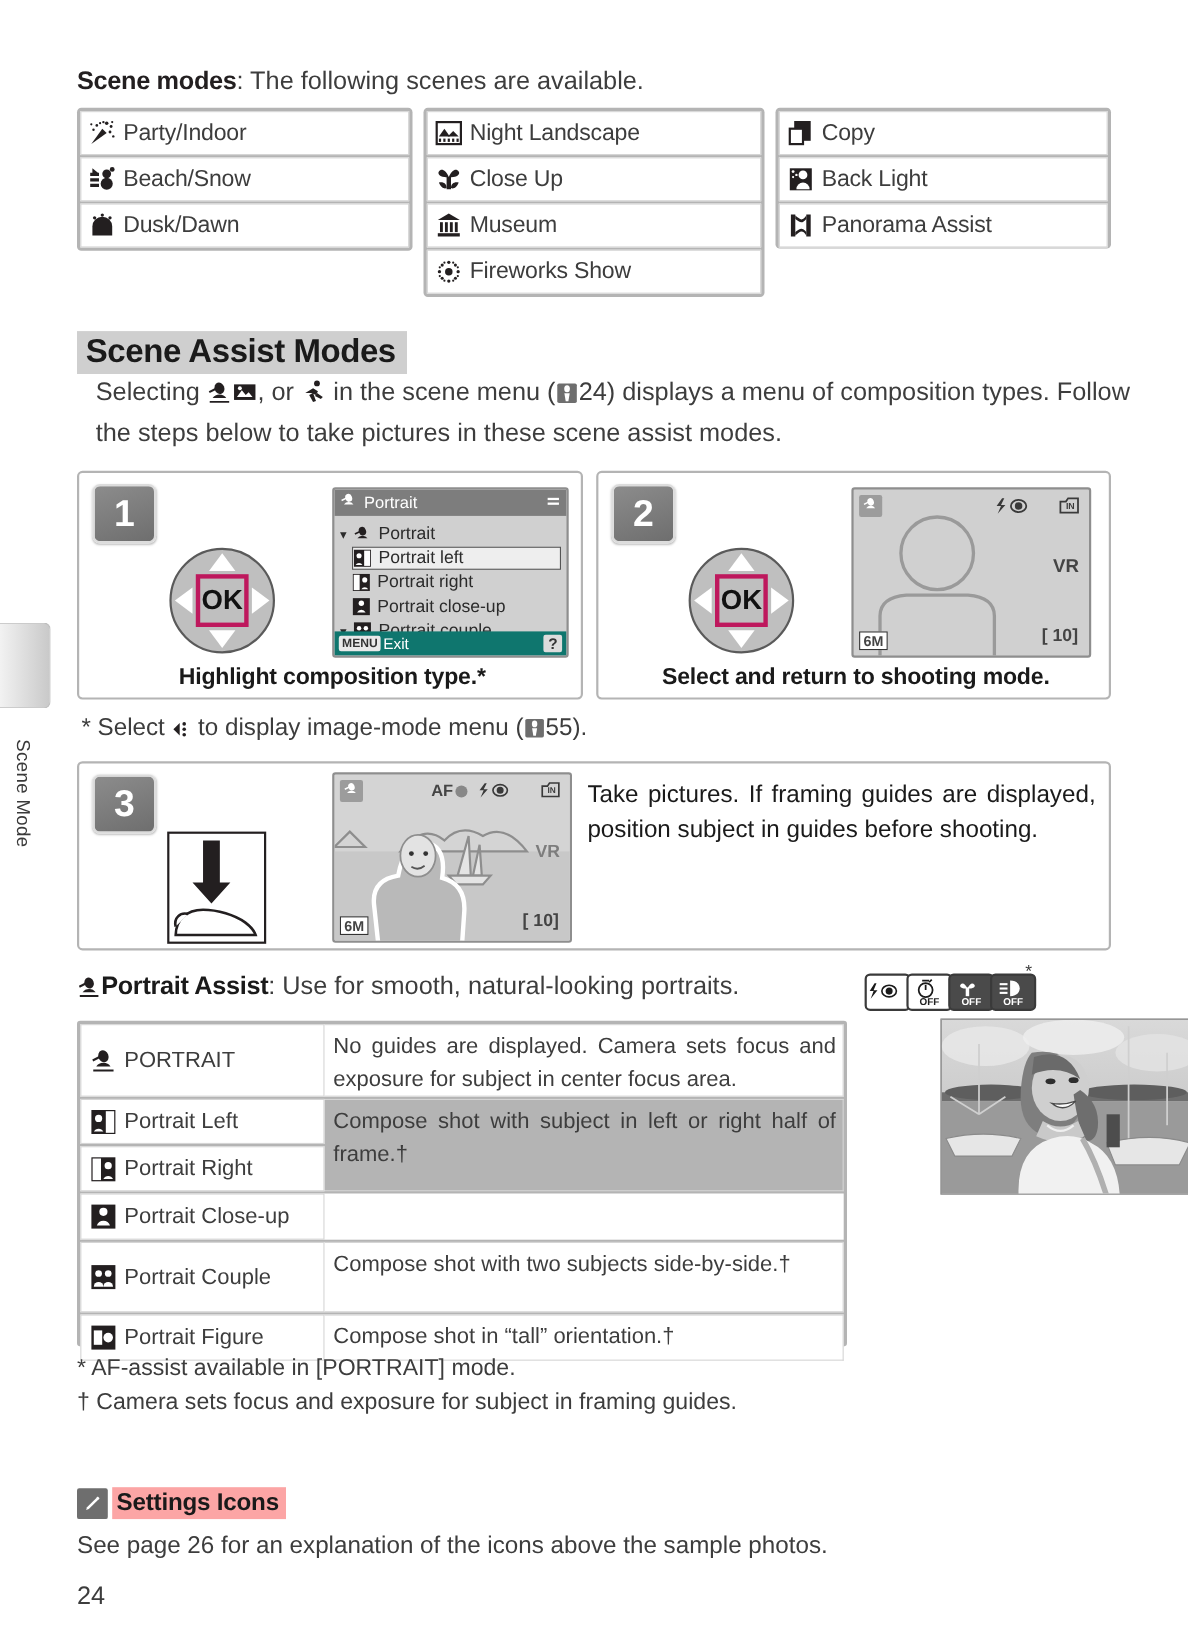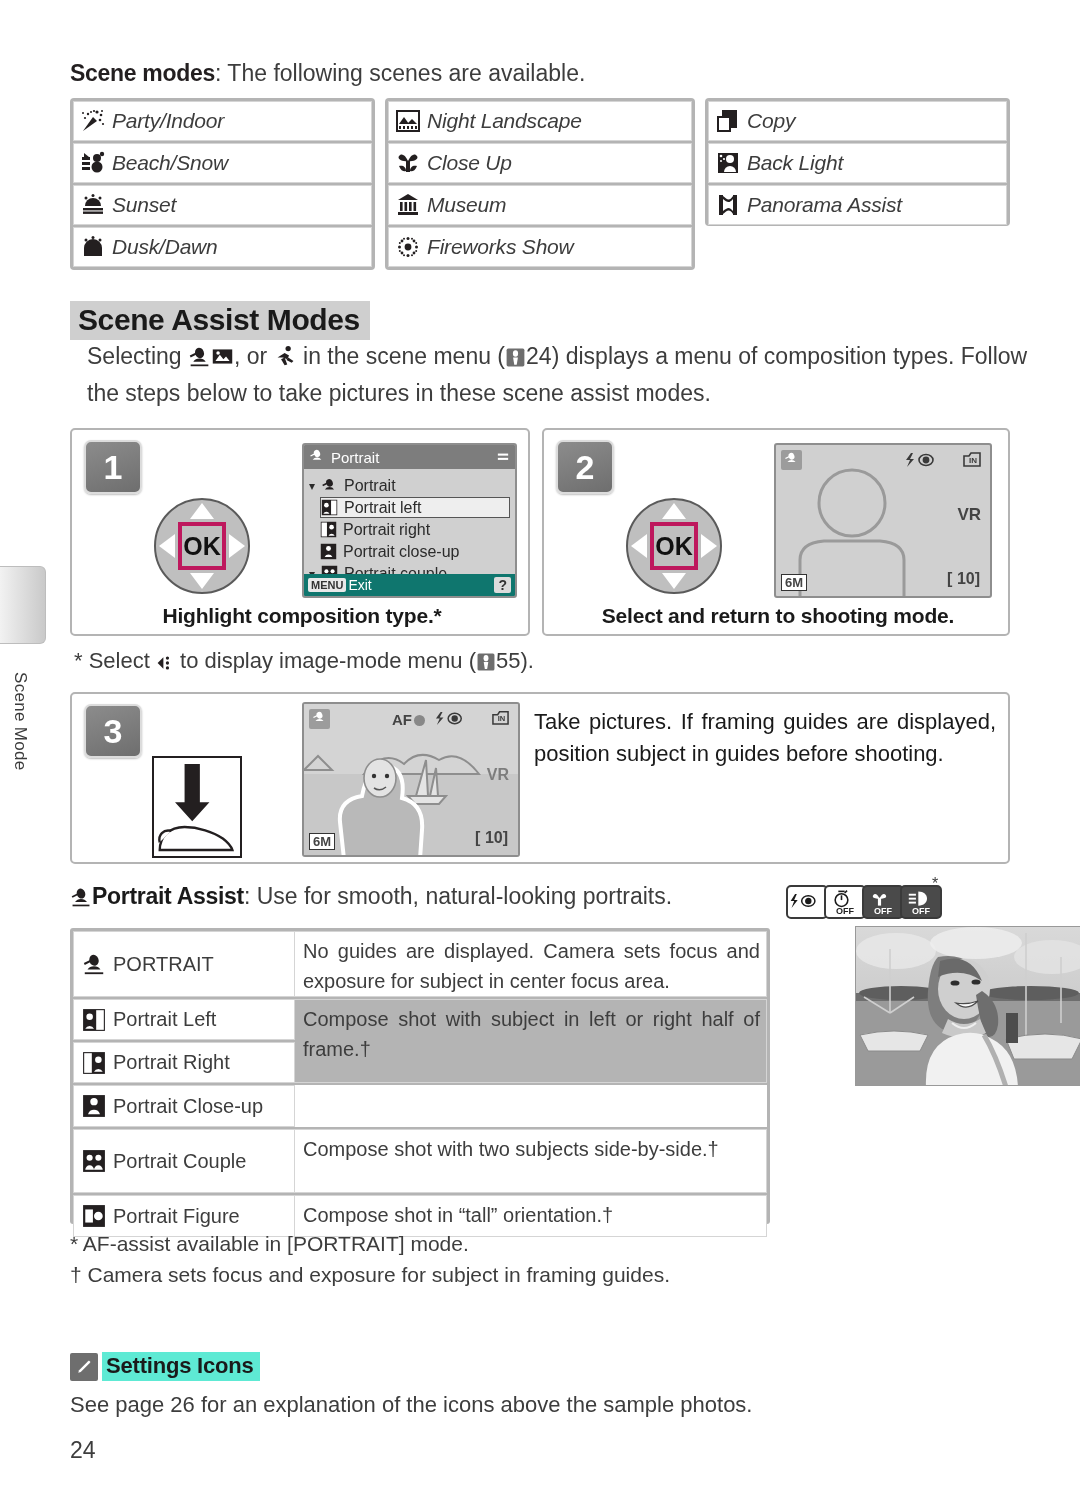--- a/index.html
+++ b/index.html
@@ -42,21 +42,21 @@
   .sm-col.c1 { left:0;   width:305px; }
   .sm-col.c2 { left:315px; width:310px; }
   .sm-col.c3 { left:635px; width:305px; }
   .sm-colbg {
     position:absolute; left:0; top:0; right:0; bottom:0;
     background:#b4b4b4; border-radius:4px;
   }
   .sm-cell {
     position:relative; height:40px; margin:0 3px 2px 3px;
     background:#fff; border:1px solid #d5d5d5;
-    display:flex; align-items:center; padding-left:6px;font-style:italic;
+    display:flex; align-items:center; padding-left:6px;
   }
   .sm-cell:first-child { margin-top:3px; }
   .sm-cell:last-child { margin-bottom:3px; }
   .sm-ico { width:26px; height:26px; flex:0 0 26px; margin-right:6px; }
   .sm-txt { font-size:21px; color:#3d3d3d; white-space:nowrap; letter-spacing:-.2px; }
 
   
   #sec-head {
     position:absolute; left:0; top:301px;
     font-size:30px; font-weight:bold; letter-spacing:-.4px;
@@ -186,21 +186,21 @@
   #fn1 { top:1232px; }
   #fn2 { top:1263px; }
 
   #si-head { position:absolute; left:0; top:1352px; display:flex; align-items:center; }
   #si-badge {
     width:28px; height:28px; background:#6e6e6e; border-radius:2px;
     display:flex; align-items:center; justify-content:center; margin-right:4px;
   }
   #si-title {
     font-size:22px; font-weight:bold; color:#1a1a1a;
-    background:#5eead4; padding:1px 6px 2px 4px; letter-spacing:-.2px;
+    background:#fca5a5; padding:1px 6px 2px 4px; letter-spacing:-.2px;
   }
   #si-body { position:absolute; left:0; top:1392px; font-size:22px; color:#3d3d3d; white-space:nowrap; }
 
   #pageno { position:absolute; left:0; top:1437px; font-size:23px; color:#3d3d3d; }
 </style>
 </head>
 <body>
 
 <div id="side-tab"></div>
 <div id="side-label">Scene Mode</div>
@@ -242,35 +242,20 @@
                 <g fill="#231f20">
               <path d="M2 7 h8 v3 h-8z M2 12 h8 v3 h-8z M2 17 h8 v3 h-8z"></path>
               <path d="M4 3 l5 4 -5 2z"></path>
               <circle cx="17" cy="8" r="4"></circle>
                   <circle cx="17" cy="17" r="5.5"></circle>
               <circle cx="22" cy="4" r="2.2"></circle>
             </g>
               </svg>
           </span>
           <span class="sm-txt">Beach/Snow</span>
-        </div>
-        <div class="sm-cell">
-          <span class="sm-ico">
-            <svg viewBox="0 0 26 26" width="26" height="26">
-                <g fill="#231f20">
-              <path d="M5 14 a8 8 0 0 1 16 0z"></path>
-              <rect x="3" y="16" width="20" height="2.4"></rect>
-                  <rect x="3" y="19.5" width="20" height="2.4"></rect>
-              <circle cx="6" cy="6" r="1.5"></circle>
-                  <circle cx="13" cy="3.5" r="1.5"></circle>
-                  <circle cx="20" cy="6" r="1.5"></circle>
-            </g>
-              </svg>
-          </span>
-          <span class="sm-txt">Sunset</span>
         </div>
         <div class="sm-cell">
           <span class="sm-ico">
             <svg viewBox="0 0 26 26" width="26" height="26">
                 <g fill="#231f20">
               <path d="M4 22 L4 14 a9 9 0 0 1 18 0 L22 22z"></path>
               <circle cx="6" cy="6" r="1.5"></circle>
                   <circle cx="13" cy="3.5" r="1.5"></circle>
                   <circle cx="20" cy="6" r="1.5"></circle>
             </g>

